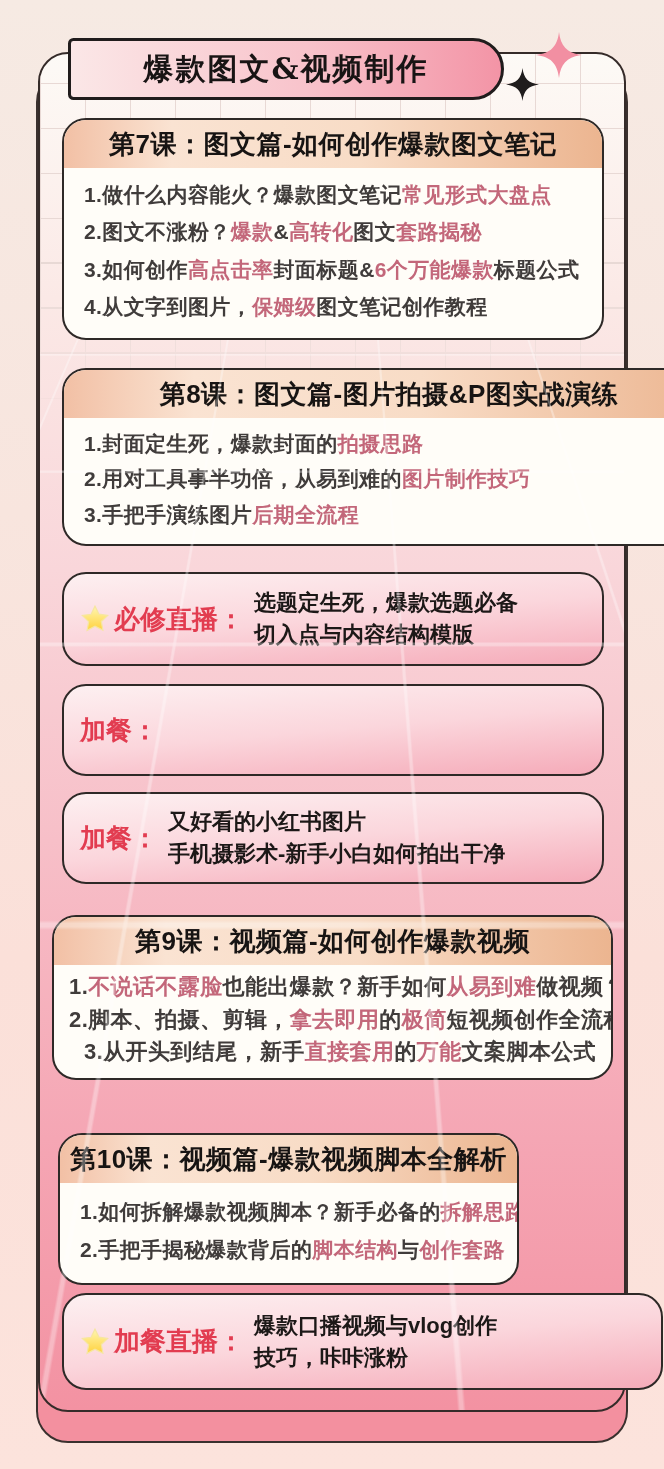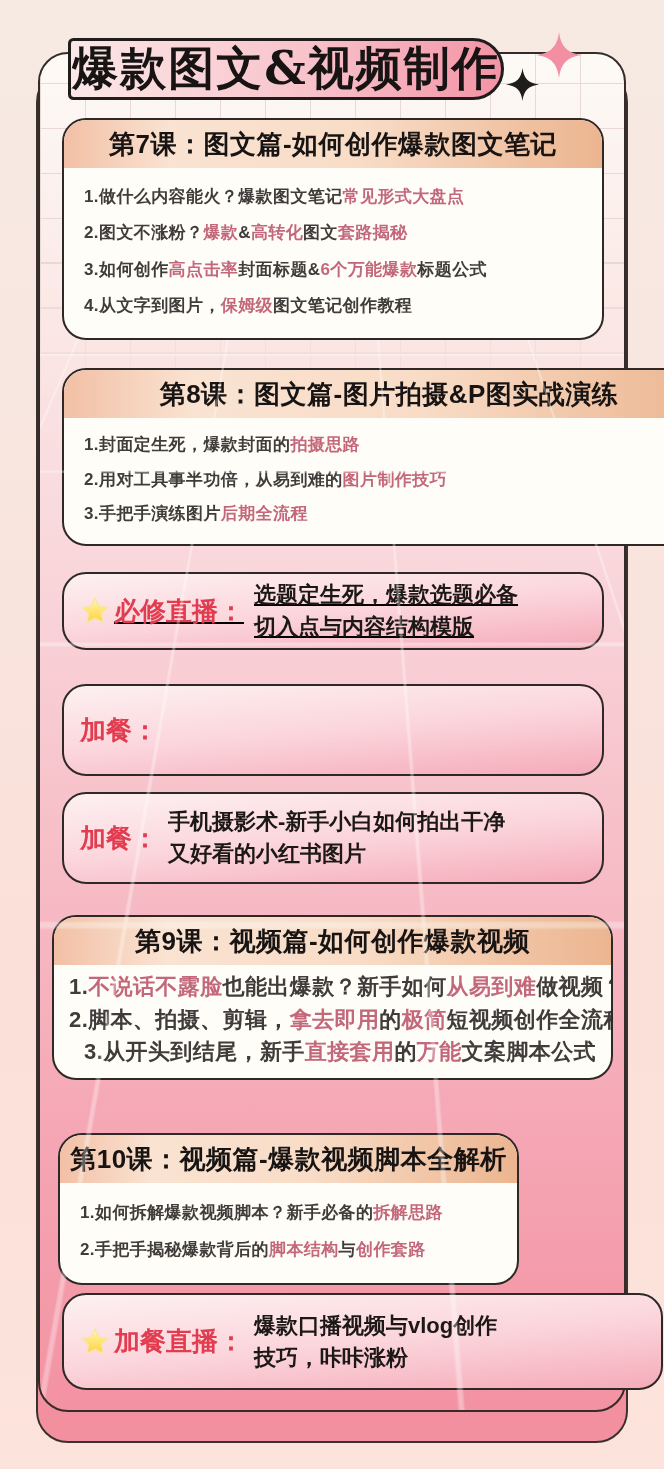--- a/index.html
+++ b/index.html
@@ -23,30 +23,30 @@
               background-image:
                 repeating-linear-gradient(0deg,rgba(255,255,255,.6) 0 2px,transparent 2px 115px),
                 repeating-linear-gradient(90deg,rgba(255,255,255,.6) 0 2px,transparent 2px 150px);
               transform:perspective(430px) rotateX(36deg);transform-origin:50% 0;}
   
   .banner{position:absolute;left:68px;top:38px;width:430px;height:56px;
           background:linear-gradient(90deg,#fbe7e7 0%,#f8c3cb 55%,#f394a6 100%);
           border:3px solid #201c1c;border-radius:6px 34px 34px 6px;
           display:flex;align-items:center;justify-content:center;}
   .banner span{font-family:"DejaVu Serif","Liberation Serif",serif;
-               font-size:46px;font-weight:700;color:#181414;letter-spacing:2px;white-space:nowrap;}
+               font-size:30px;font-weight:700;color:#181414;letter-spacing:2px;white-space:nowrap;}
   .sparkle{position:absolute;}
   
   .card{position:absolute;border:2.5px solid #2e2927;border-radius:24px;box-sizing:border-box;}
   .lesson{background:#fffdf8;overflow:hidden;display:flex;flex-direction:column;}
   .card-header{flex:none;height:48px;display:flex;align-items:center;justify-content:center;
                background:linear-gradient(90deg,#f2c0a5 0%,#fae3d2 20%,#f8dcc6 55%,#ecb590 100%);}
   .card-header span{font-size:26px;font-weight:800;color:#171413;white-space:nowrap;letter-spacing:.5px;}
   .items{flex:1;display:flex;flex-direction:column;justify-content:space-evenly;padding:4px 20px 8px;}
-  .item{margin:0;font-size:17px;font-weight:600;color:#403c3b;white-space:nowrap;letter-spacing:.4px;}
+  .item{margin:0;font-size:21px;font-weight:600;color:#403c3b;white-space:nowrap;letter-spacing:.4px;}
   .item .hl{color:#c3677a;}
   .tight .item{font-size:22px;padding-left:0;text-align:right;}
   .tight .items{padding:4px 15px 8px;}
   .live{background:linear-gradient(175deg,#fdf0f1 0%,#fbd6dc 50%,#f5abb9 100%);
         display:flex;align-items:center;padding:0 16px;}
   .live-label{display:flex;align-items:center;gap:4px;flex:none;
               color:#e23c50;font-size:26px;font-weight:800;white-space:nowrap;}
   .live-text{margin-left:10px;font-size:22px;font-weight:800;color:#1c1817;line-height:1.45;white-space:nowrap;}
   .star{width:30px;height:30px;flex:none;}
   .defs{position:absolute;width:0;height:0;}
@@ -99,21 +99,21 @@
     <header class="card-header">
       <span>第8课：图文篇-图片拍摄&amp;P图实战演练</span>
     </header>
     <div class="items">
       <p class="item"><span>1.封面定生死，爆款封面的</span><span class="hl">拍摄思路</span></p>
       <p class="item"><span>2.用对工具事半功倍，从易到难的</span><span class="hl">图片制作技巧</span></p>
       <p class="item"><span>3.手把手演练图片</span><span class="hl">后期全流程</span></p>
     </div>
   </section>
 
-  <section class="card live" style="left:62px;top:572px;width:542px;height:78px;text-decoration:underline;">
+  <section class="card live" style="left:62px;top:572px;width:542px;height:94px;">
     <div class="live-label">
       <svg class="star" viewBox="0 0 24 24">
         <path d="M12 1.8l3.1 6.3 7 1-5 4.9 1.2 6.9L12 17.7 5.7 21l1.2-6.9-5-4.9 7-1z" fill="url(#starGrad)" stroke="#f6e6a0" stroke-width="1"></path>
       </svg>
       <span>必修直播：</span>
     </div>
     <div class="live-text">
         <div>选题定生死，爆款选题必备</div>
         <div>切入点与内容结构模版</div>
       </div>
@@ -123,22 +123,22 @@
     <div class="live-label">
       <span>加餐：</span>
     </div>
   </section>
 
   <section class="card live" style="left:62px;top:792px;width:542px;height:92px;">
     <div class="live-label">
       <span>加餐：</span>
     </div>
     <div class="live-text">
+        <div>又好看的小红书图片</div>
         <div>手机摄影术-新手小白如何拍出干净</div>
-        <div>又好看的小红书图片</div>
       </div>
   </section>
 
   <section class="card lesson tight" style="left:52px;top:915px;width:561px;height:165px;">
     <header class="card-header">
       <span>第9课：视频篇-如何创作爆款视频</span>
     </header>
     <div class="items">
       <p class="item"><span>1.</span><span class="hl">不说话不露脸</span><span>也能出爆款？新手如何</span><span class="hl">从易到难</span><span>做视频？</span></p>
       <p class="item"><span>2.脚本、拍摄、剪辑，</span><span class="hl">拿去即用</span><span>的</span><span class="hl">极简</span><span>短视频创作全流程</span></p>

